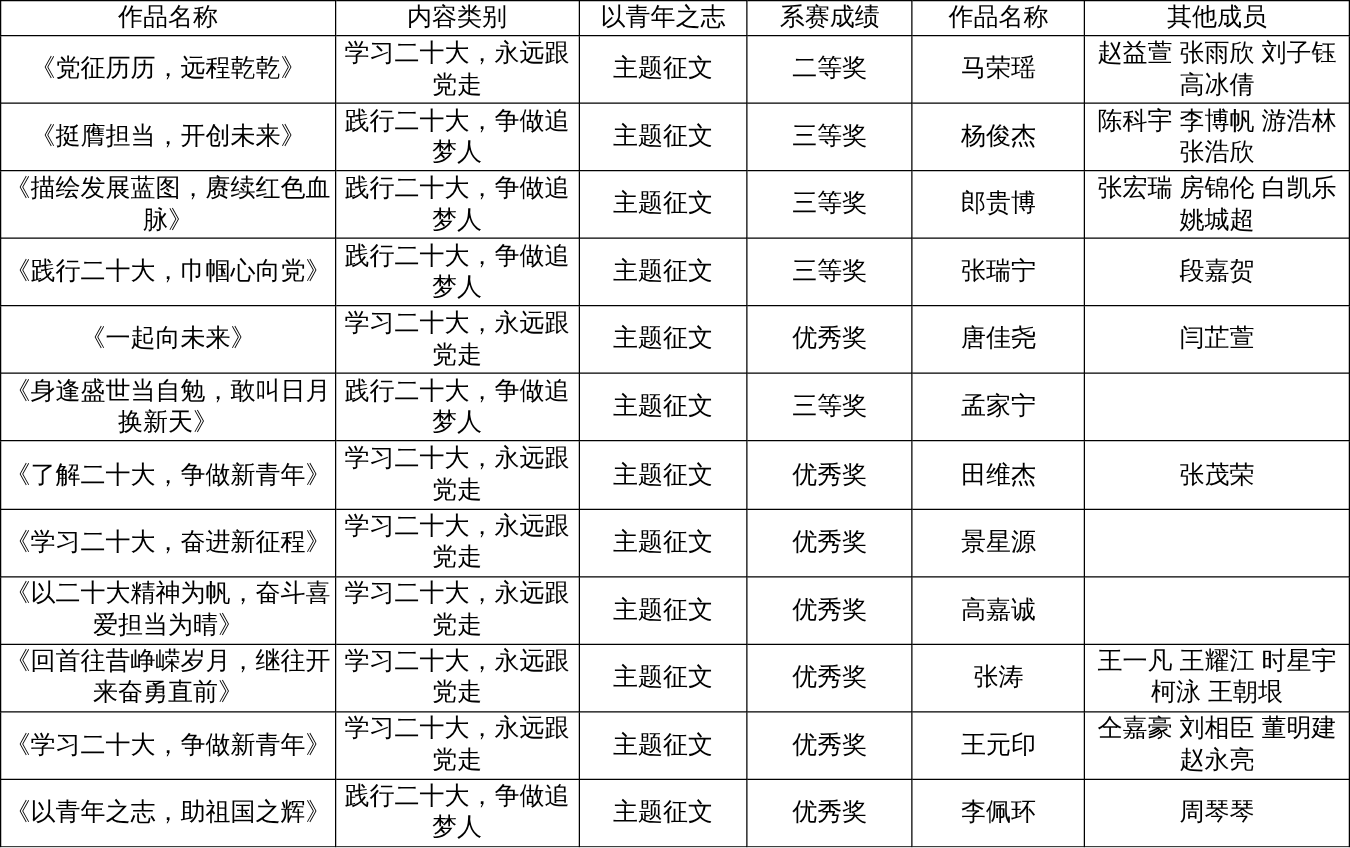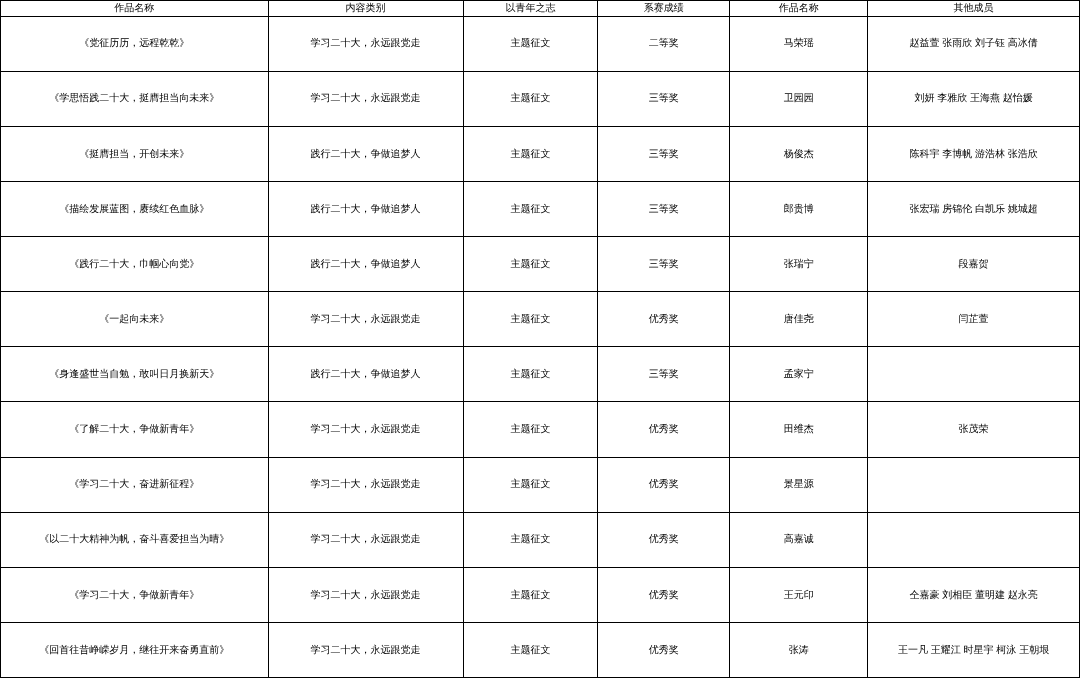--- a/index.html
+++ b/index.html
@@ -8,21 +8,21 @@
     height: 678px;
     background: #ffffff;
     overflow: hidden;
   }
   table.award-table {
     width: 100%;
     height: 100%;
     border-collapse: collapse;
     table-layout: fixed;
     font-family: "Liberation Sans", "DejaVu Sans", sans-serif;
-    font-size: 10px;
+    font-size: 20px;
     color: #000000;
     border-radius: 19px;
   }
   table.award-table th,
   table.award-table td {
     border: 1px solid #000000;
     text-align: center;
     vertical-align: middle;
     padding: 1px 2px;
     line-height: 1.25;
@@ -67,28 +67,20 @@
 
   <tr>
     <td>《党征历历，远程乾乾》</td>
     <td>学习二十大，永远跟党走</td>
     <td>主题征文</td>
     <td>二等奖</td>
     <td>马荣瑶</td>
     <td>赵益萱 张雨欣 刘子钰 高冰倩</td>
   </tr>
 
-  <tr>
-    <td>《学思悟践二十大，挺膺担当向未来》</td>
-    <td>学习二十大，永远跟党走</td>
-    <td>主题征文</td>
-    <td>三等奖</td>
-    <td>卫园园</td>
-    <td>刘妍 李雅欣 王海燕 赵怡媛</td>
-  </tr>
 
   <tr>
     <td>《挺膺担当，开创未来》</td>
     <td>践行二十大，争做追梦人</td>
     <td>主题征文</td>
     <td>三等奖</td>
     <td>杨俊杰</td>
     <td>陈科宇 李博帆 游浩林 张浩欣</td>
   </tr>
 
@@ -150,32 +142,40 @@
     <td>《以二十大精神为帆，奋斗喜爱担当为晴》</td>
     <td>学习二十大，永远跟党走</td>
     <td>主题征文</td>
     <td>优秀奖</td>
     <td>高嘉诚</td>
     <td></td>
   </tr>
 
 
   <tr>
+    <td>《回首往昔峥嵘岁月，继往开来奋勇直前》</td>
+    <td>学习二十大，永远跟党走</td>
+    <td>主题征文</td>
+    <td>优秀奖</td>
+    <td>张涛</td>
+    <td>王一凡 王耀江 时星宇 柯泳 王朝垠</td>
+  </tr>
+
+  <tr>
     <td>《学习二十大，争做新青年》</td>
     <td>学习二十大，永远跟党走</td>
     <td>主题征文</td>
     <td>优秀奖</td>
     <td>王元印</td>
     <td>仝嘉豪 刘相臣 董明建 赵永亮</td>
   </tr>
 
   <tr>
-    <td>《回首往昔峥嵘岁月，继往开来奋勇直前》</td>
-    <td>学习二十大，永远跟党走</td>
+    <td>《以青年之志，助祖国之辉》</td>
+    <td>践行二十大，争做追梦人</td>
     <td>主题征文</td>
     <td>优秀奖</td>
-    <td>张涛</td>
-    <td>王一凡 王耀江 时星宇 柯泳 王朝垠</td>
+    <td>李佩环</td>
+    <td>周琴琴</td>
   </tr>
-
 </tbody>
   </table>
 </div>
 
 </body></html>

